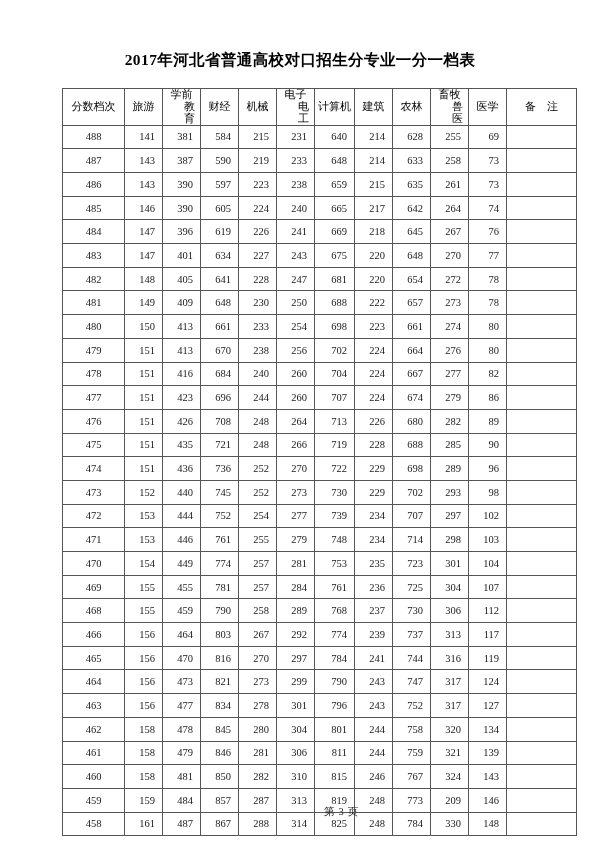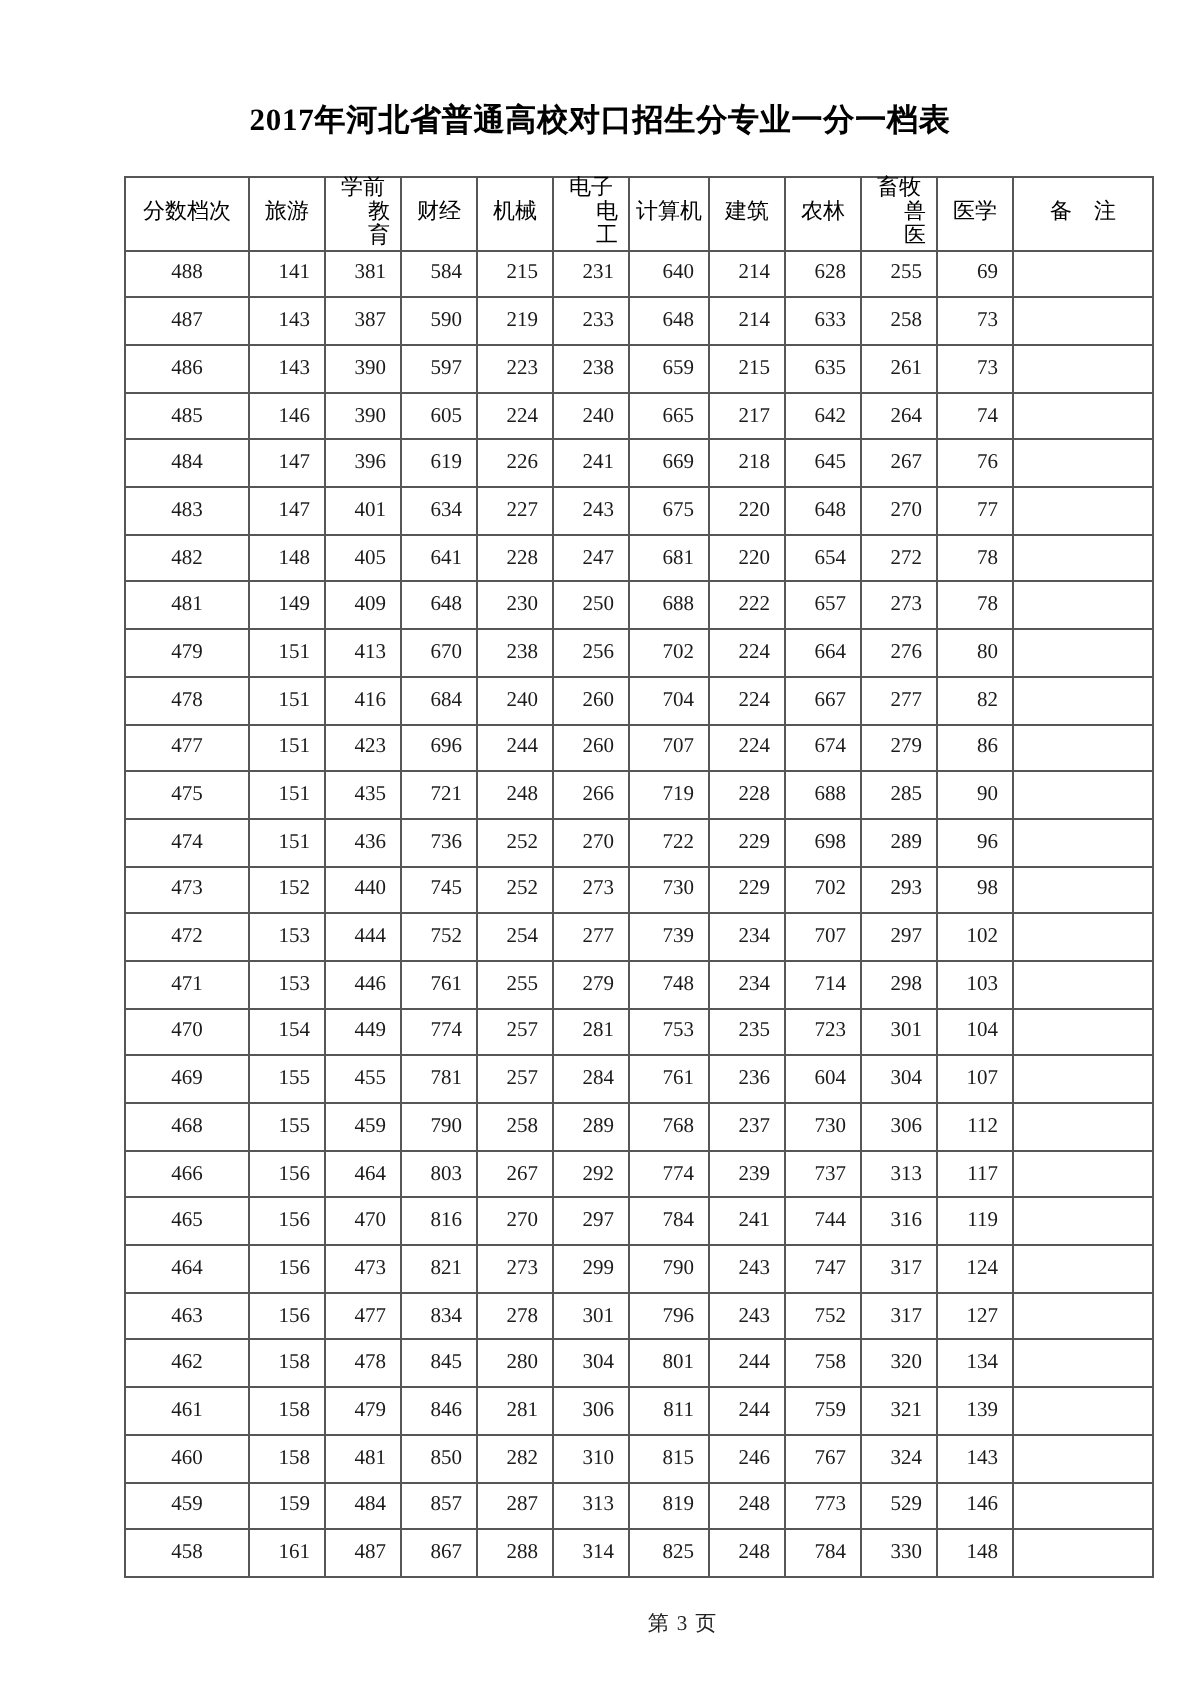--- a/index.html
+++ b/index.html
@@ -253,20 +253,34 @@
             <td class="num">230</td>
             <td class="num">250</td>
             <td class="num">688</td>
             <td class="num">222</td>
             <td class="num">657</td>
             <td class="num">273</td>
             <td class="num">78</td>
             <td class="remark"></td>
           </tr>
           <tr>
+            <td class="score">480</td>
+            <td class="num">150</td>
+            <td class="num">413</td>
+            <td class="num">661</td>
+            <td class="num">233</td>
+            <td class="num">254</td>
+            <td class="num">698</td>
+            <td class="num">223</td>
+            <td class="num">661</td>
+            <td class="num">274</td>
+            <td class="num">80</td>
+            <td class="remark"></td>
+          </tr>
+          <tr>
             <td class="score">479</td>
             <td class="num">151</td>
             <td class="num">413</td>
             <td class="num">670</td>
             <td class="num">238</td>
             <td class="num">256</td>
             <td class="num">702</td>
             <td class="num">224</td>
             <td class="num">664</td>
             <td class="num">276</td>
@@ -295,20 +309,34 @@
             <td class="num">244</td>
             <td class="num">260</td>
             <td class="num">707</td>
             <td class="num">224</td>
             <td class="num">674</td>
             <td class="num">279</td>
             <td class="num">86</td>
             <td class="remark"></td>
           </tr>
           <tr>
+            <td class="score">476</td>
+            <td class="num">151</td>
+            <td class="num">426</td>
+            <td class="num">708</td>
+            <td class="num">248</td>
+            <td class="num">264</td>
+            <td class="num">713</td>
+            <td class="num">226</td>
+            <td class="num">680</td>
+            <td class="num">282</td>
+            <td class="num">89</td>
+            <td class="remark"></td>
+          </tr>
+          <tr>
             <td class="score">475</td>
             <td class="num">151</td>
             <td class="num">435</td>
             <td class="num">721</td>
             <td class="num">248</td>
             <td class="num">266</td>
             <td class="num">719</td>
             <td class="num">228</td>
             <td class="num">688</td>
             <td class="num">285</td>
@@ -387,21 +415,21 @@
           </tr>
           <tr>
             <td class="score">469</td>
             <td class="num">155</td>
             <td class="num">455</td>
             <td class="num">781</td>
             <td class="num">257</td>
             <td class="num">284</td>
             <td class="num">761</td>
             <td class="num">236</td>
-            <td class="num">604</td>
+            <td class="num">725</td>
             <td class="num">304</td>
             <td class="num">107</td>
             <td class="remark"></td>
           </tr>
           <tr>
             <td class="score">468</td>
             <td class="num">155</td>
             <td class="num">459</td>
             <td class="num">790</td>
             <td class="num">258</td>
@@ -514,21 +542,21 @@
           <tr>
             <td class="score">459</td>
             <td class="num">159</td>
             <td class="num">484</td>
             <td class="num">857</td>
             <td class="num">287</td>
             <td class="num">313</td>
             <td class="num">819</td>
             <td class="num">248</td>
             <td class="num">773</td>
-            <td class="num">529</td>
+            <td class="num">209</td>
             <td class="num">146</td>
             <td class="remark"></td>
           </tr>
           <tr>
             <td class="score">458</td>
             <td class="num">161</td>
             <td class="num">487</td>
             <td class="num">867</td>
             <td class="num">288</td>
             <td class="num">314</td>

